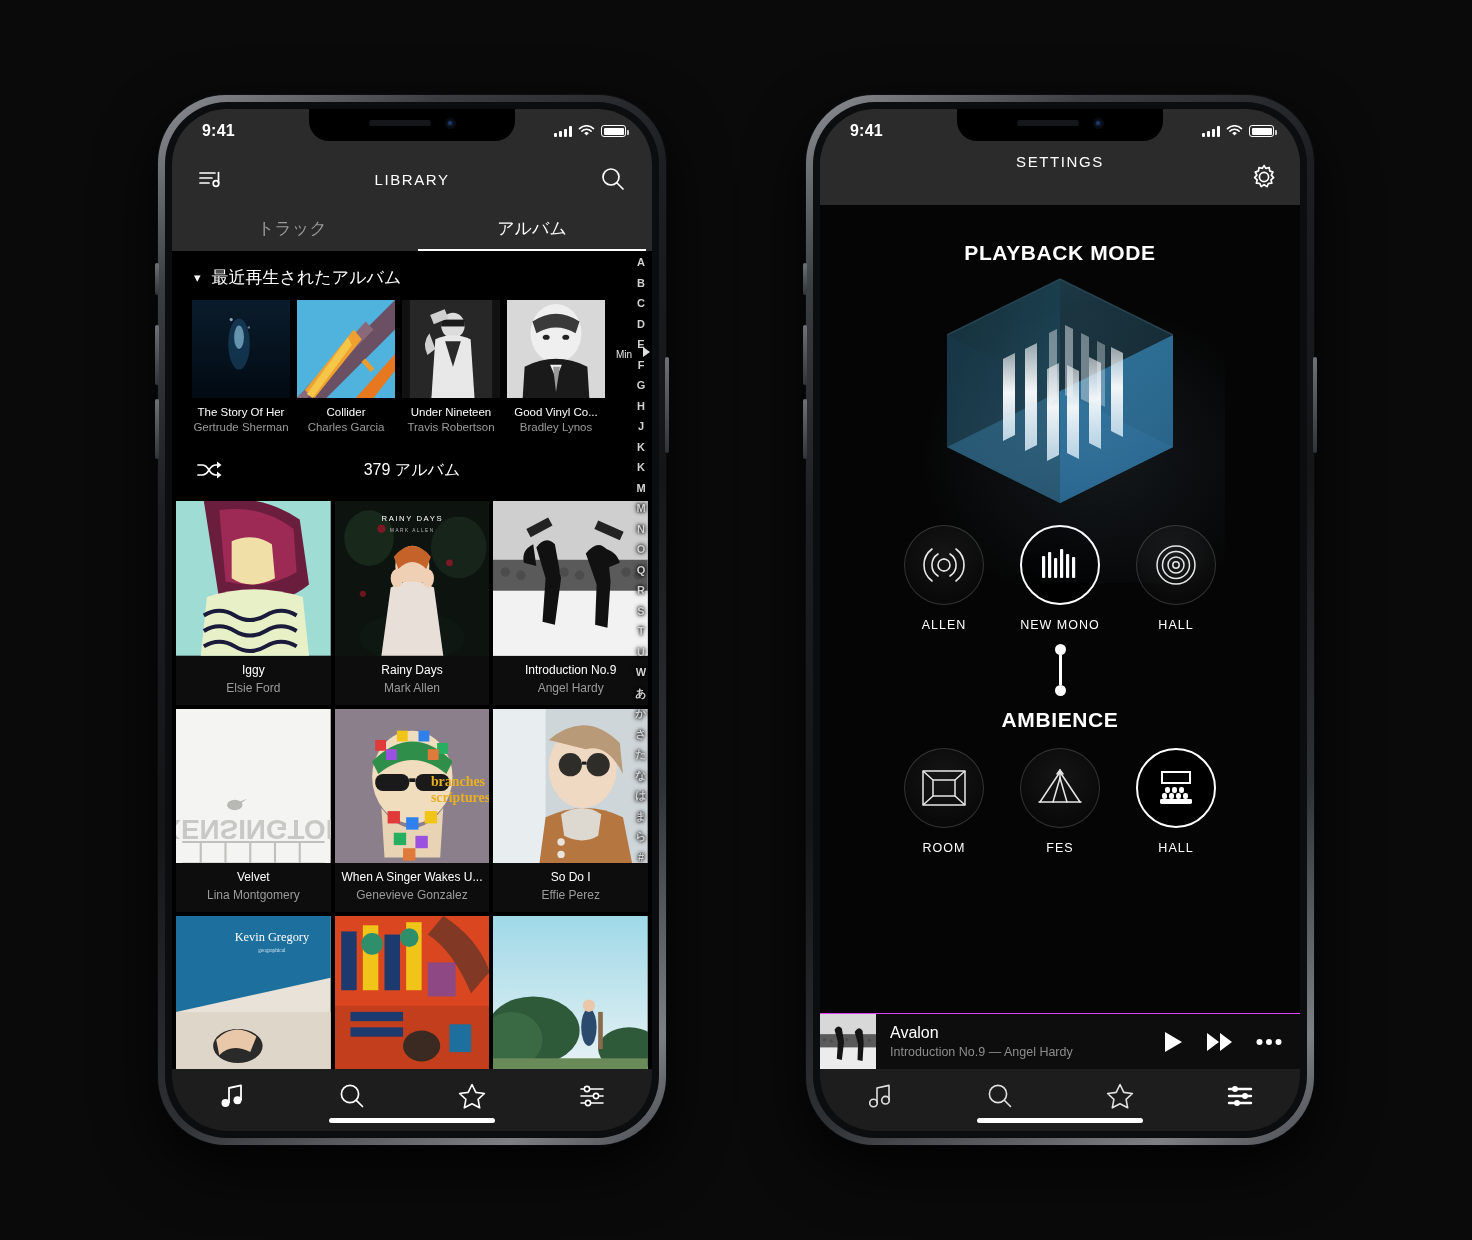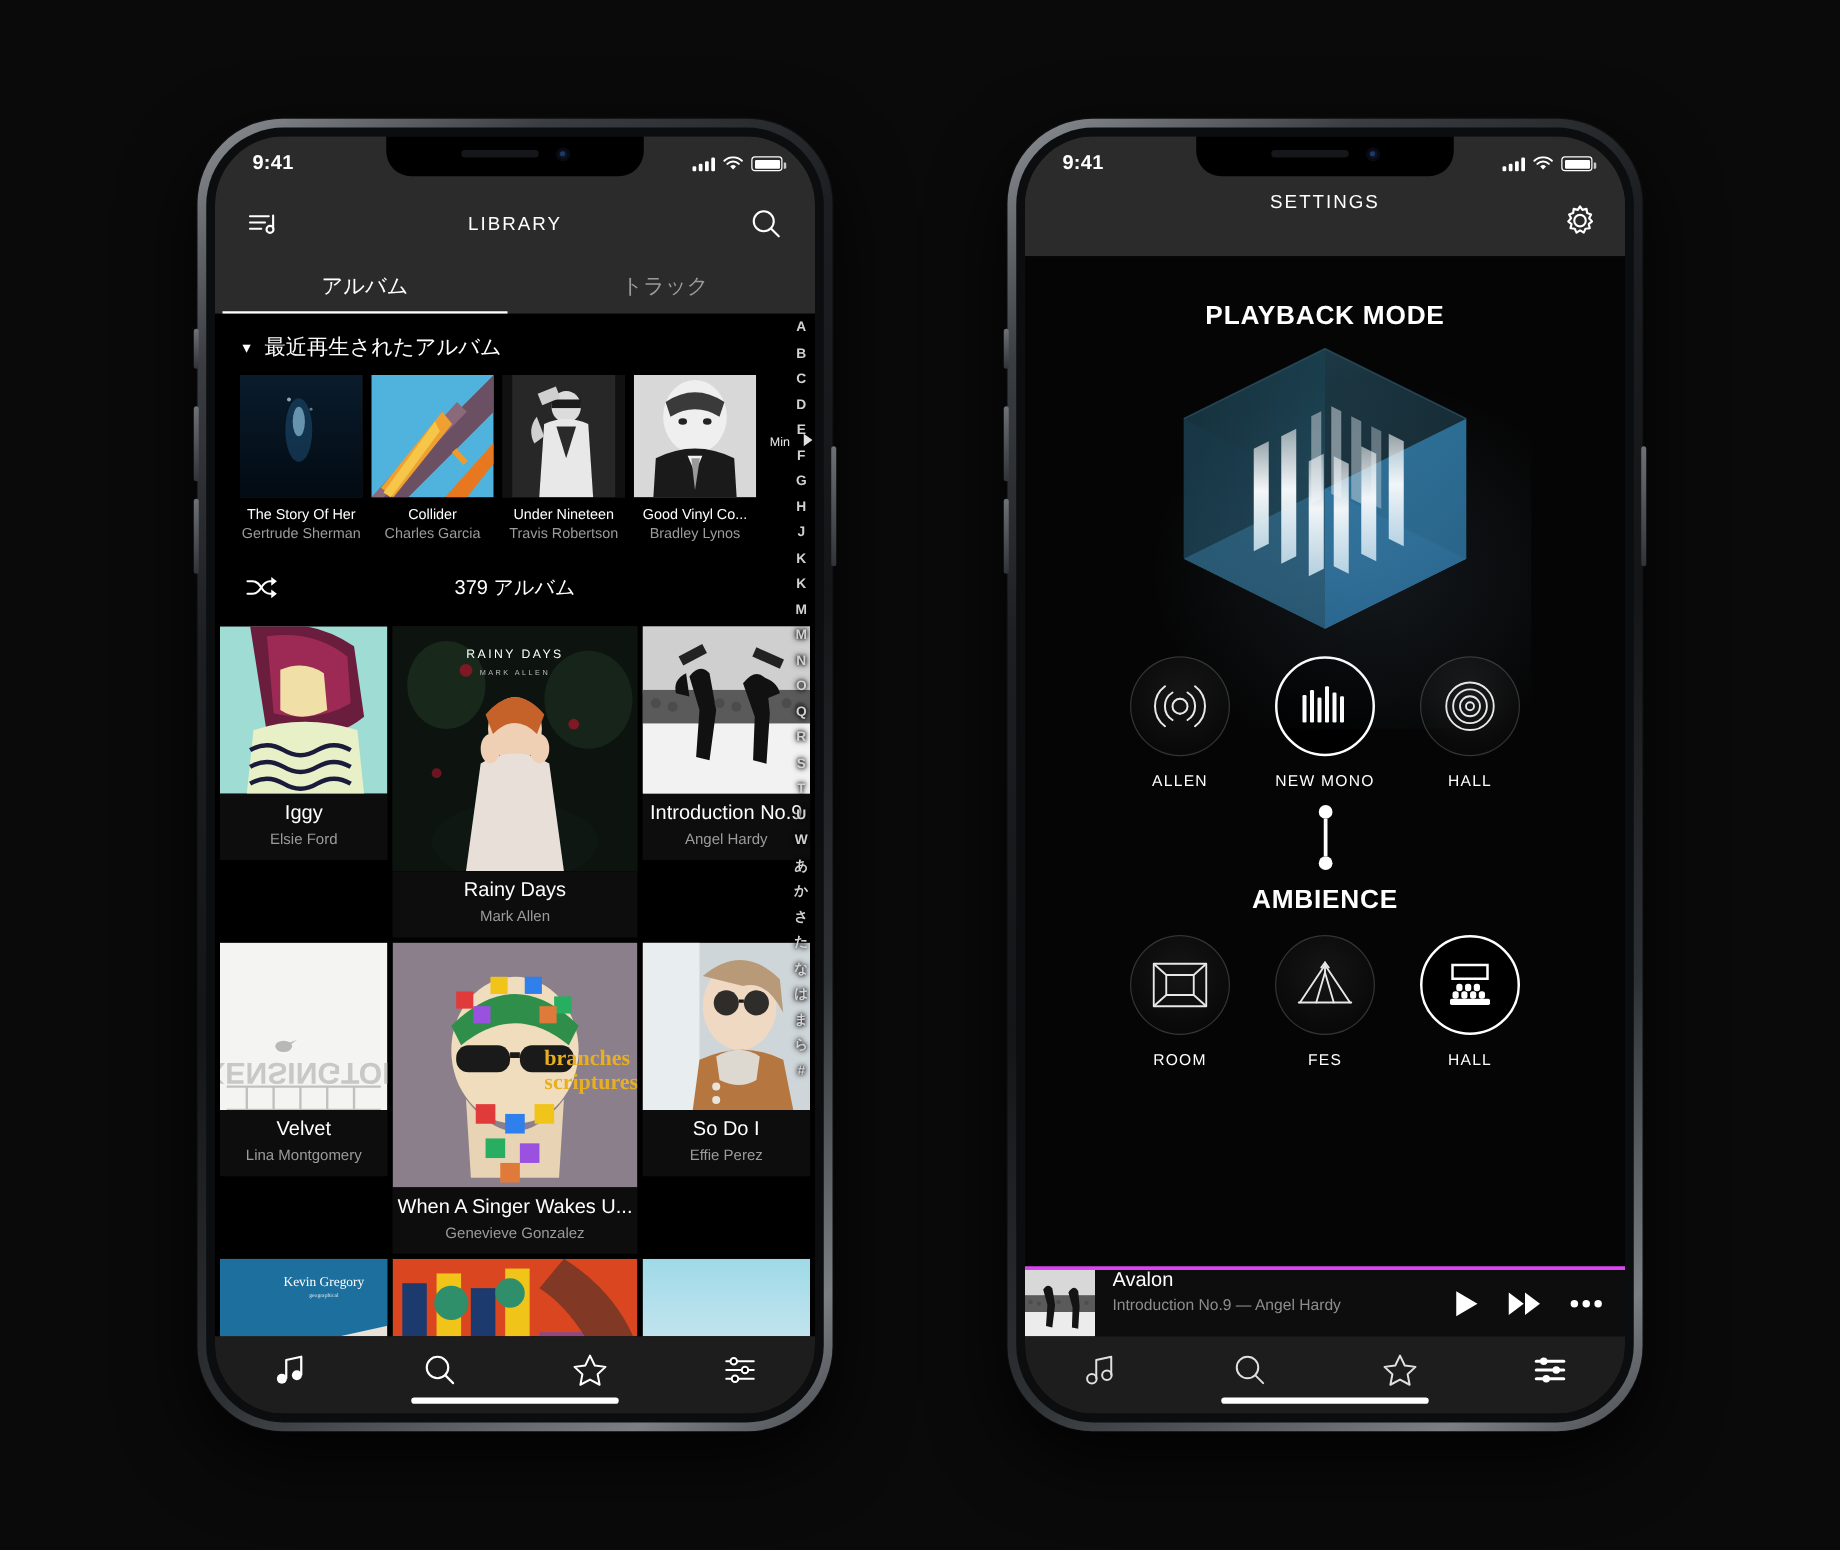--- a/index.html
+++ b/index.html
@@ -88,21 +88,21 @@
   .recent .t { color: #fff; font-size: 11.5px; text-align: center; margin-top: 8px; white-space: nowrap; overflow: hidden; text-overflow: ellipsis; }
   .recent .a { color: #9b9b9b; font-size: 11.5px; text-align: center; margin-top: 3px; white-space: nowrap; overflow: hidden; text-overflow: ellipsis; }
 
   .shuffle-row { display: flex; align-items: center; padding: 22px 22px 16px; position: relative; }
   .shuffle-row .count { position: absolute; left: 0; right: 0; text-align: center; color: #fff; font-size: 16px; }
 
   .grid { display: grid; grid-template-columns: repeat(3, 1fr); gap: 4px; padding: 0 4px; }
   .cell { position: relative; }
   .cell .art { width: 100%; aspect-ratio: 1/1; background: #151515; overflow: hidden; }
   .cell .meta { background: #0d0d0d; padding: 7px 4px 10px; }
-  .cell .t { color: #fff; font-size: 16px; text-align: center; white-space: nowrap; overflow: hidden; text-overflow: ellipsis; }
+  .cell .t { color: #fff; font-size: 12px; text-align: center; white-space: nowrap; overflow: hidden; text-overflow: ellipsis; }
   .cell .a { color: #9b9b9b; font-size: 12px; text-align: center; margin-top: 4px; white-space: nowrap; overflow: hidden; text-overflow: ellipsis; }
 
   .scrubber {
     position: absolute; top: 0; right: 0; width: 22px; height: 100%;
     display: flex; flex-direction: column; align-items: center; justify-content: flex-start;
     padding-top: 6px; z-index: 12; cursor: pointer;
   }
   .scrubber span { color: #d2d2d2; font-size: 11px; line-height: 1.0; font-weight: bold;
                    text-shadow: 0 0 3px #000, 0 0 5px #000; margin-bottom: 9.5px; }
   .scrub-marker { position: absolute; right: 20px; top: 98px; display: flex; align-items: center; gap: 3px; z-index: 14; }
@@ -135,21 +135,21 @@
   .mode.sel .ring { border: 2px solid #fff; background: #000; }
   .mode .lbl { color: #fff; font-size: 12.5px; letter-spacing: 1px; margin-top: 13px; white-space: nowrap; }
 
   .connector { display: flex; flex-direction: column; align-items: center; margin-top: 12px; }
   .connector .dot { width: 11px; height: 11px; border-radius: 50%; background: #fff; }
   .connector .line { width: 3px; height: 30px; background: #fff; }
 
   .amb-title { text-align: center; color: #fff; font-size: 21px; font-weight: bold; letter-spacing: .6px; margin-top: 12px; }
 
   .nowplaying { position: absolute; left: 0; right: 0; bottom: 0; height: 56px; background: #0d0d0d;
-                display: flex; border-top: 3px solid #d946ef; margin-top: 28px; }
+                display: flex; align-items: center; border-top: 1px solid #d946ef; margin-top: 28px; }
   .np-art { width: 56px; height: 56px; background: #1d1d1d; overflow: hidden; flex: none; }
   .np-meta { flex: 1; padding-left: 14px; min-width: 0; }
   .np-title { color: #fff; font-size: 16px; white-space: nowrap; overflow: hidden; text-overflow: ellipsis; }
   .np-sub { color: #8d8d8d; font-size: 12.5px; margin-top: 3px; white-space: nowrap; overflow: hidden; text-overflow: ellipsis; }
   .np-ctrls { display: flex; align-items: center; gap: 22px; padding: 0 18px; }
   .np-ctrls .c { cursor: pointer; display: flex; align-items: center; justify-content: center; }
 
   .albumart { width: 100%; height: 100%; display: block; }
 </style>
 </head>
@@ -207,22 +207,22 @@
           <div class="nav-title">LIBRARY</div>
           <div class="icon-btn">
             <svg width="26" height="26" viewBox="0 0 26 26">
               <circle cx="11" cy="11" r="8" stroke="#fff" stroke-width="1.7" fill="none"></circle>
               <line x1="17" y1="17" x2="23" y2="23" stroke="#fff" stroke-width="1.7" stroke-linecap="round"></line>
             </svg>
           </div>
         </div>
 
         <div class="tabs">
+          <div class="tab">トラック</div>
           <div class="tab active">アルバム</div>
-          <div class="tab">トラック</div>
         </div>
       </div>
 
       <div class="lib-body">
 
         <div class="section-head">
           <span class="chev">▾</span>
           <span class="txt">最近再生されたアルバム</span>
         </div>
 

